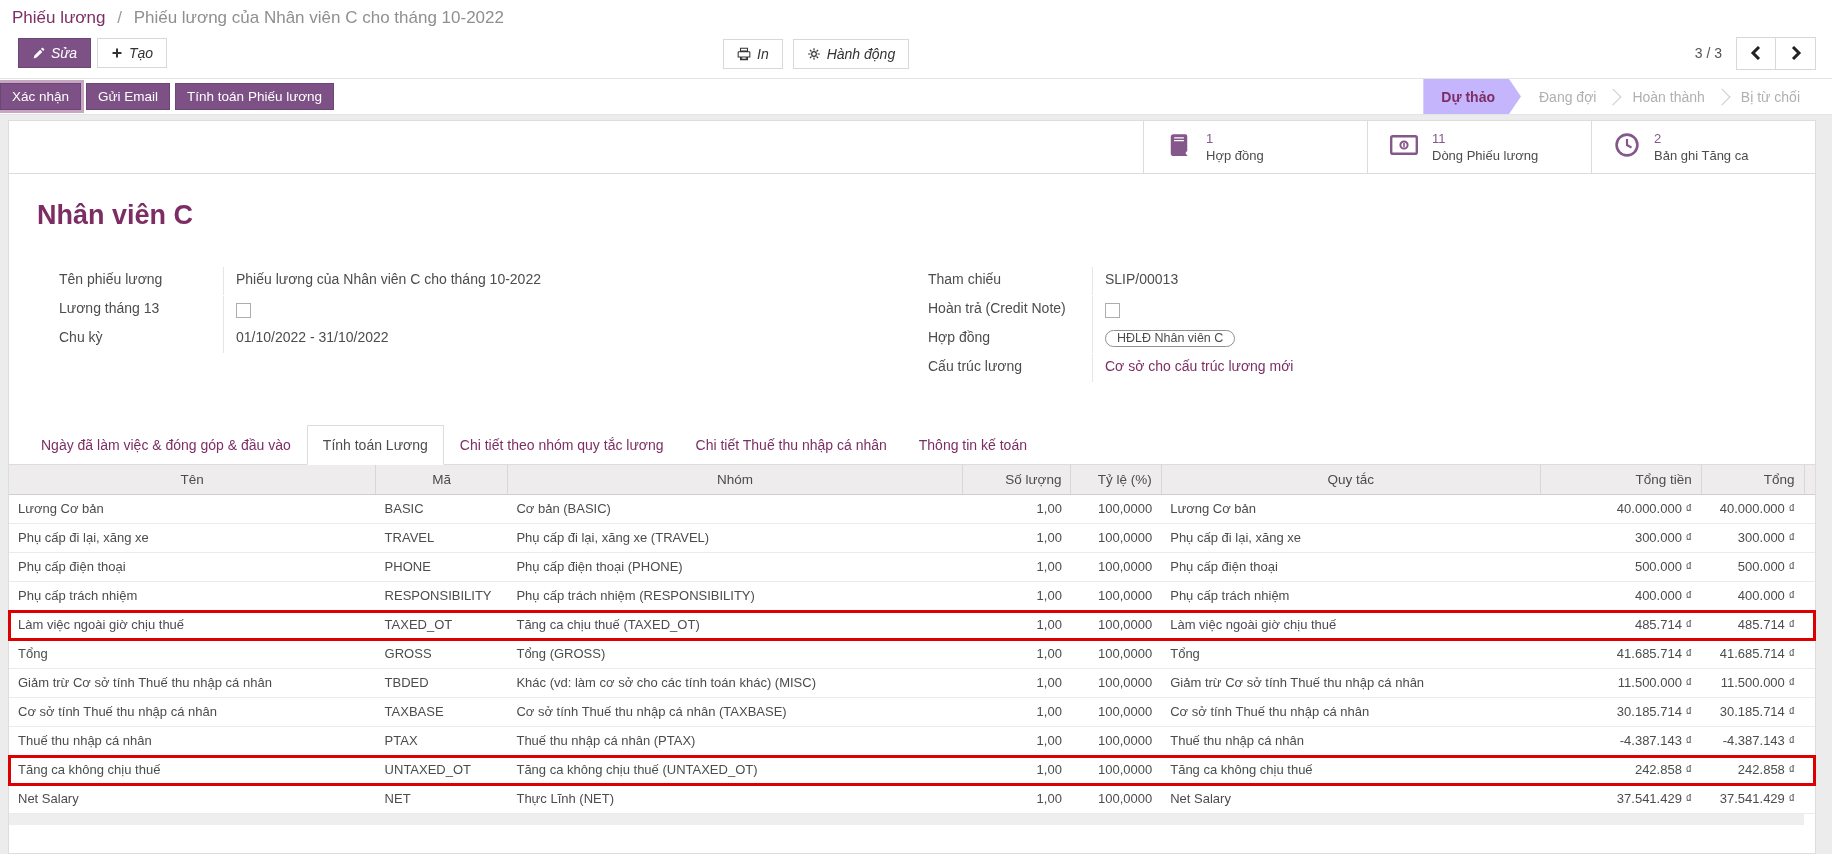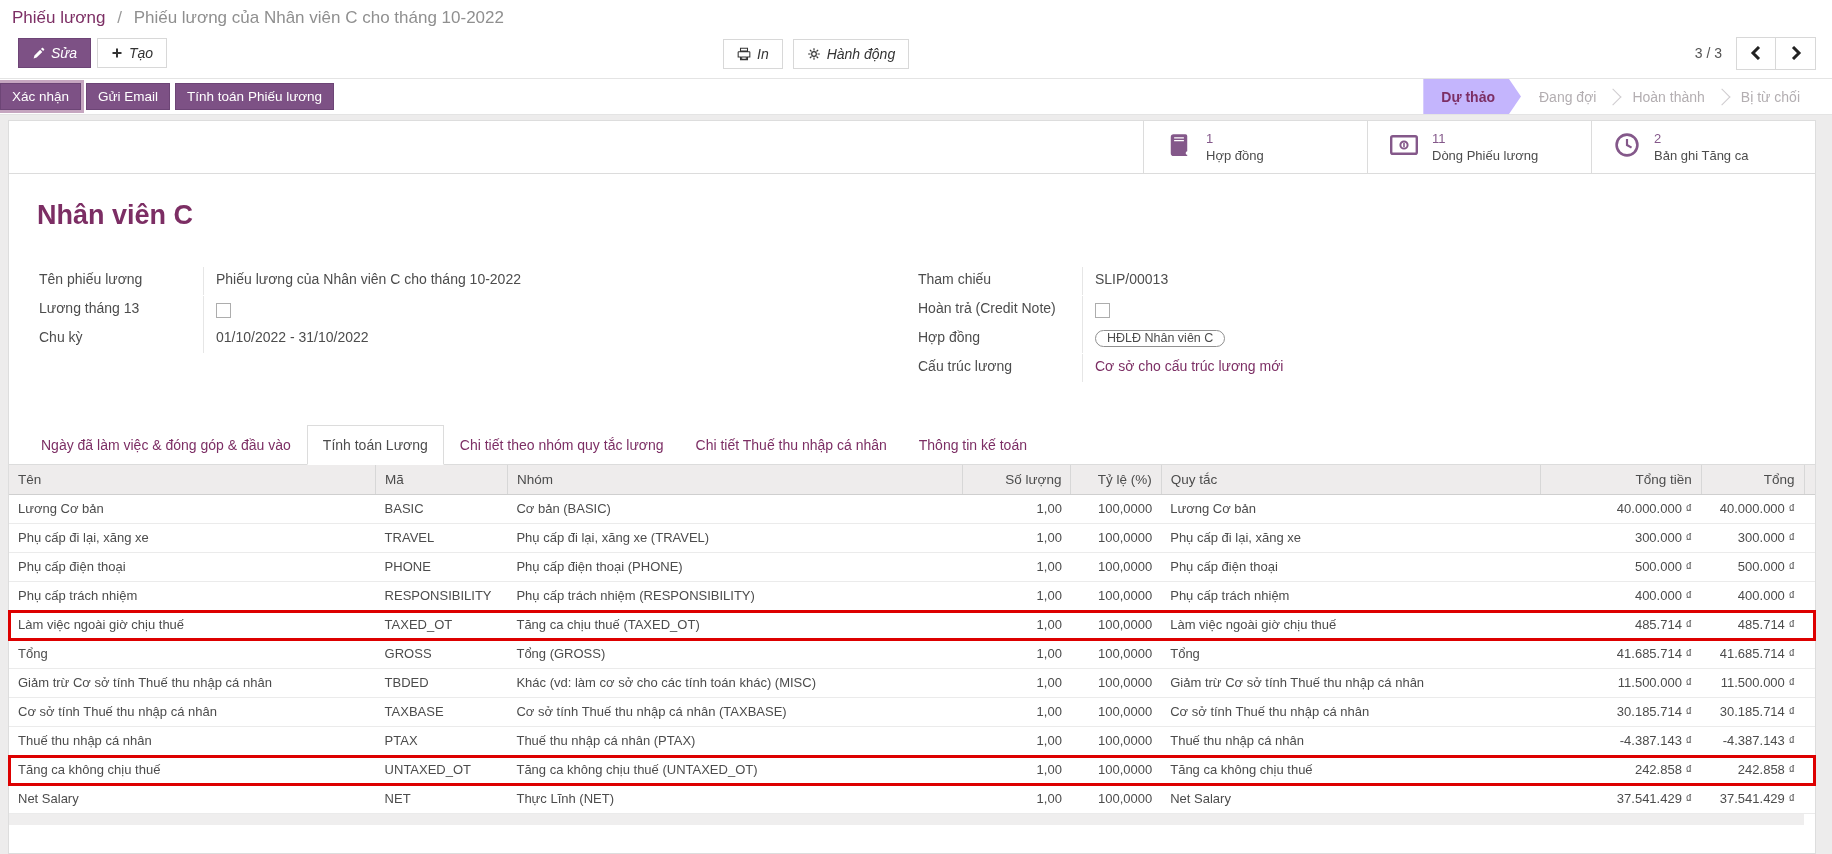--- a/index.html
+++ b/index.html
@@ -55,36 +55,36 @@
   
   .stat-row{display:flex;justify-content:flex-end;border-bottom:1px solid var(--border);}
   .stat-btn{width:224px;display:flex;align-items:center;gap:14px;padding:9px 8px 9px 22px;border-left:1px solid var(--border);cursor:pointer;}
   .stat-icon{color:#84588a;flex:0 0 auto;}
   .stat-texts{display:flex;flex-direction:column;line-height:17px;font-size:13px;}
   .stat-value{color:#84588a;}
   .stat-label{color:#4c4c4c;}
   
   .sheet-inner{padding:24px 24px 0 24px;}
   .page-title{color:var(--accent);font-size:27px;font-weight:bold;margin:2px 0 36px 4px;}
-  .groups{display:flex;}
+  .groups{display:flex;margin-left:20px;}
   .group{width:50%;padding-right:70px;}
   .field-row{display:flex;min-height:29px;align-items:flex-start;}
   .f-label{width:170px;flex:0 0 170px;padding:4px 8px 4px 6px;font-size:14px;color:var(--text);}
   .f-val{flex:1;border-left:1px solid #e6e6e6;padding:4px 6px 4px 12px;font-size:14px;color:var(--text);min-height:28px;}
   .o-checkbox{display:inline-block;width:15px;height:15px;border:1px solid #adadad;background:#fff;margin-top:3px;cursor:pointer;}
   .pill{display:inline-block;border:1px solid #909090;border-radius:20px;padding:0px 11px 1px;font-size:12.5px;color:#4c4c4c;cursor:pointer;}
   .f-link{color:var(--accent);cursor:pointer;}
   
   .tab-bar{display:flex;border-bottom:1px solid var(--border);margin-top:42px;padding-left:16px;font-size:14px;}
   .tab{padding:11px 15px;color:var(--accent);cursor:pointer;border:1px solid transparent;margin-bottom:-1px;}
   .tab.active{color:#4c4c4c;background:#fff;border:1px solid var(--border);border-bottom-color:#fff;}
   
   table.rules{width:100%;border-collapse:collapse;table-layout:fixed;font-size:13px;}
   table.rules th{
-    background:#eeecec;color:#4c4c4c;font-weight:normal;font-size:13.5px;text-align:left;
+    background:#eeecec;color:#4c4c4c;font-weight:normal;font-size:13.5px;text-align:center;
     padding:7px 9px;border-bottom:1px solid #cfcfcf;cursor:pointer;
   }
   table.rules th + th{border-left:1px solid #d7d7d7;}
   table.rules th.num,table.rules td.num{text-align:right;}
   table.rules td{padding:6px 9px 7px;border-bottom:1px solid #ebebeb;overflow:hidden;white-space:nowrap;text-overflow:ellipsis;}
   table.rules tr.hl{outline:3px solid var(--hl);outline-offset:-2px;}
   table.rules tfoot td{background:#efeeee;height:11px;padding:0;border-bottom:none;}
   table.rules tfoot td.endpad{background:#fff;}
 </style>
 </head>

